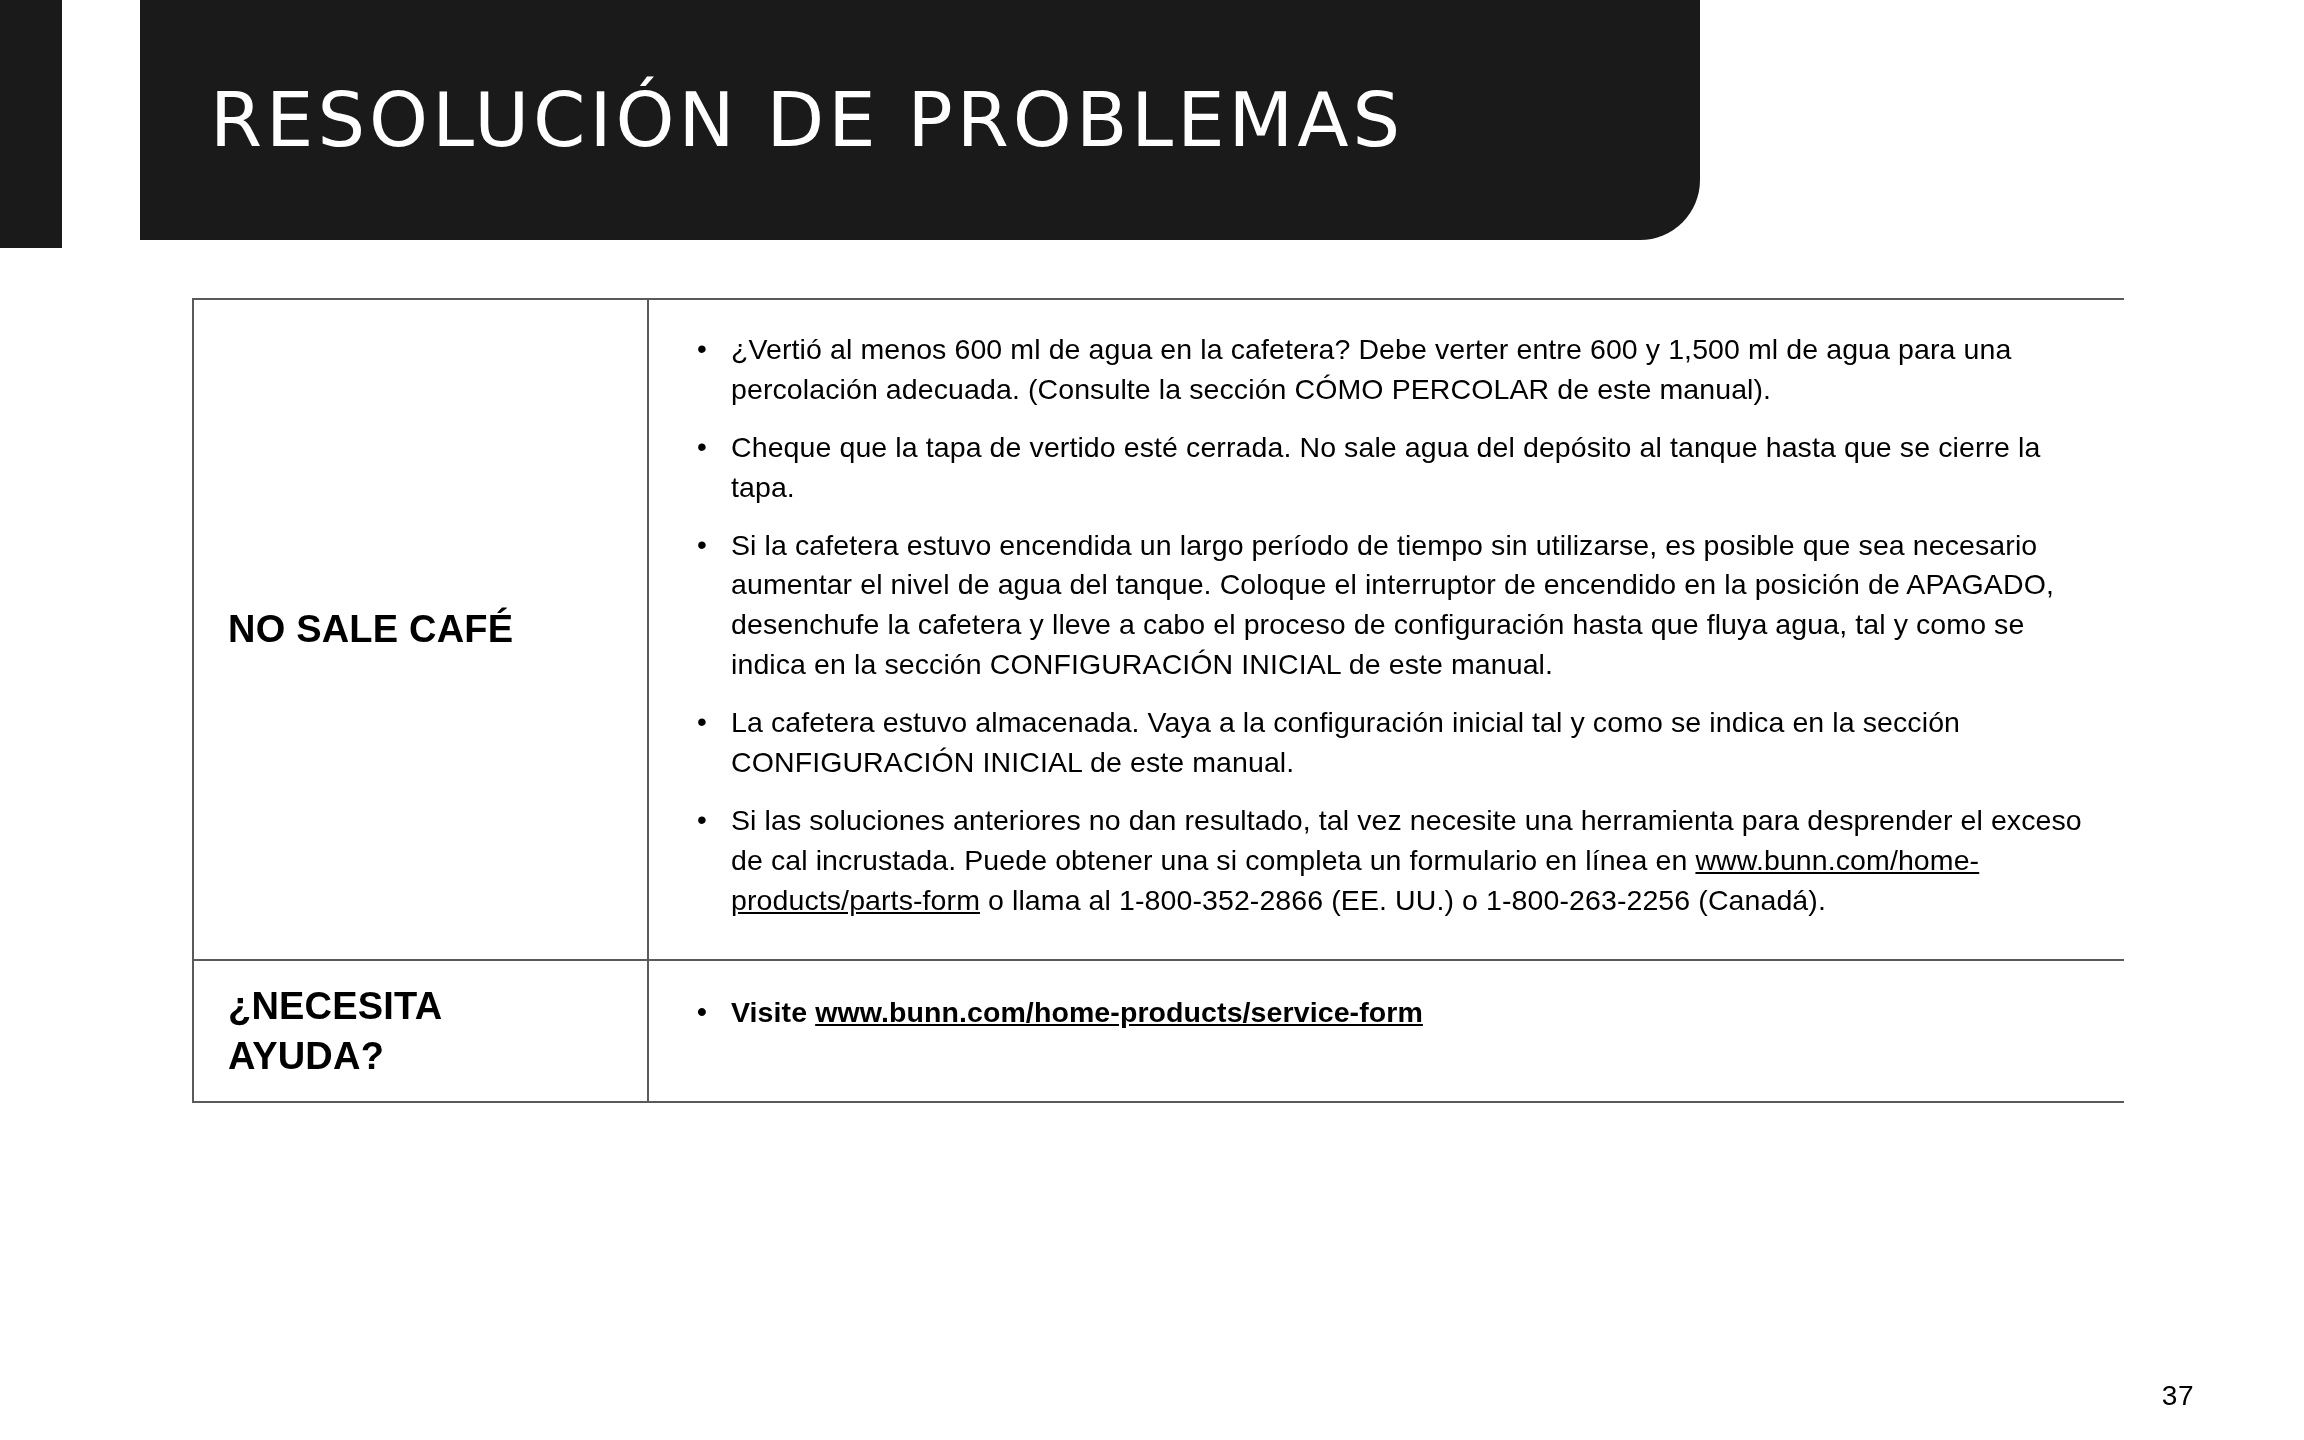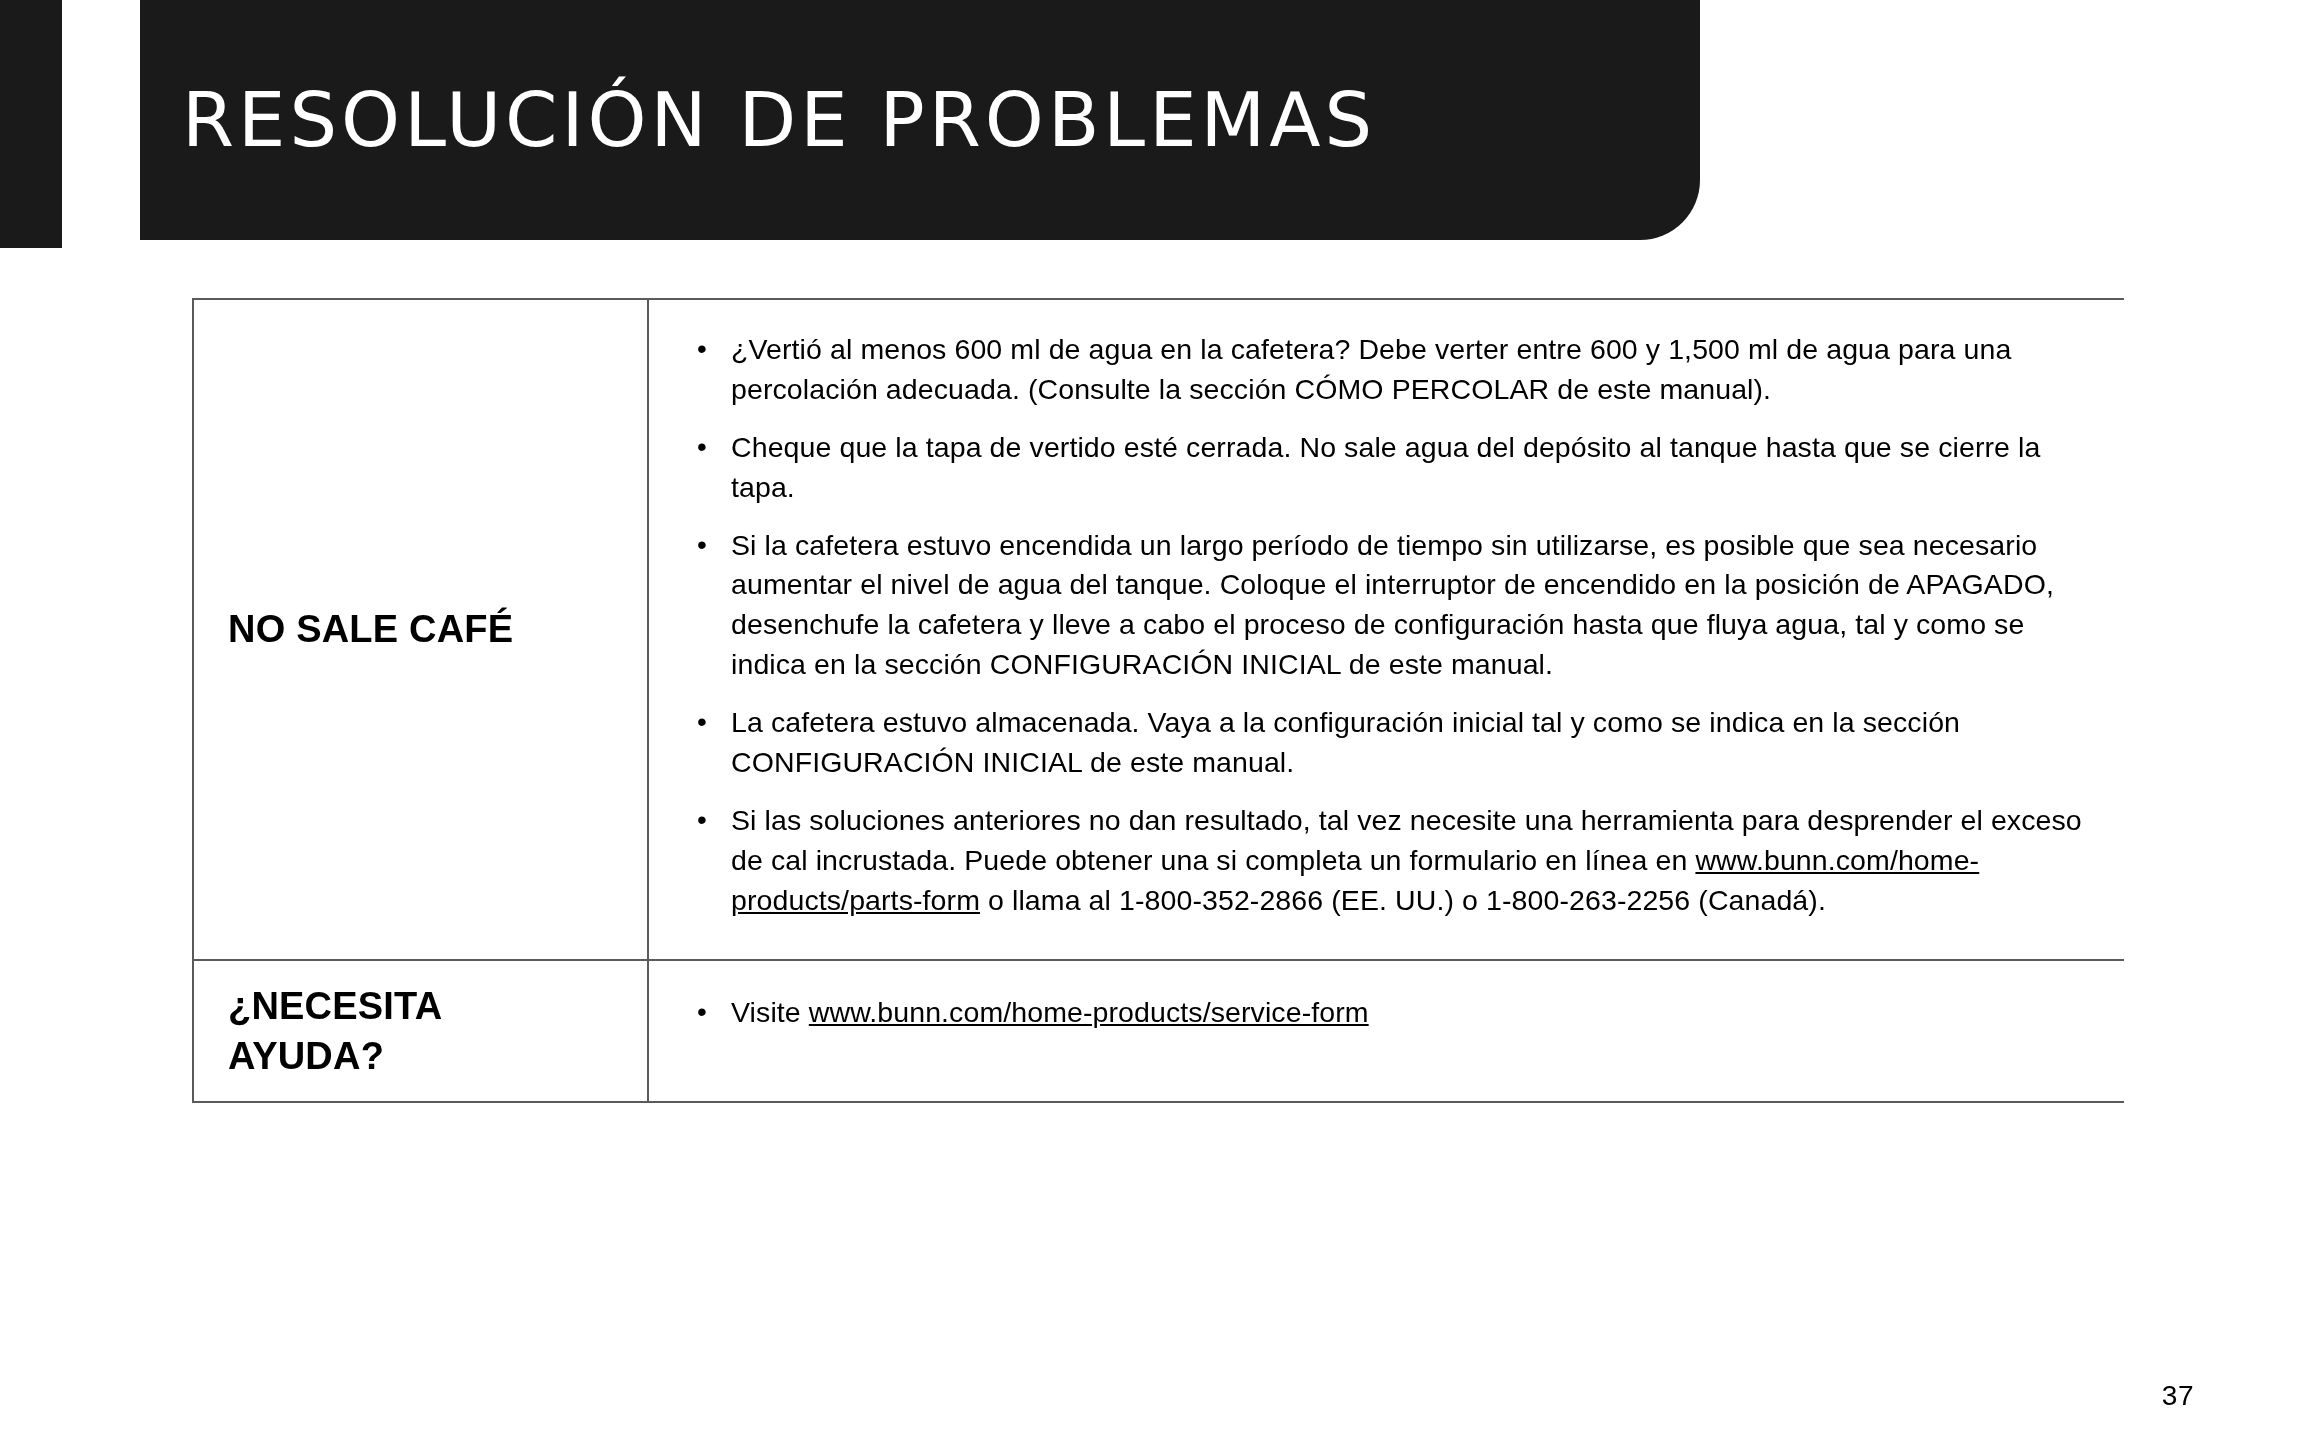--- a/index.html
+++ b/index.html
@@ -38,21 +38,21 @@
     border-bottom-left-radius: 0;
     display: flex;
     align-items: center;
   }
   .header-title {
     color: #ffffff;
     font-family: "DejaVu Sans", sans-serif;
     font-size: 75px;
     font-weight: 400;
     letter-spacing: 4px;
-    margin-left: 42px;
+    margin-left: 70px;
     white-space: nowrap;
   }
 
   
   .table {
     position: absolute;
     left: 192px;
     top: 298px;
     width: 1930px;
     border-top: 2px solid #5a5a5a;
@@ -103,21 +103,21 @@
     content: "\2022";
     position: absolute;
     left: 8px;
     top: -1px;
     font-size: 28px;
     line-height: 1.40;
   }
   .u { text-decoration: underline; }
 
   .row-help .cell-label { align-items: center; }
-  .row-help .cell-content { padding-top: 32px; padding-bottom: 20px; }
+  .row-help .cell-content { padding-top: 32px; padding-bottom: 20px; font-weight: bold; }
   .row-help ul.bullets > li { margin-bottom: 16px; }
 
   .page-number {
     position: absolute;
     right: 110px;
     bottom: 28px;
     font-size: 28px;
     letter-spacing: 0.5px;
   }
 </style>

